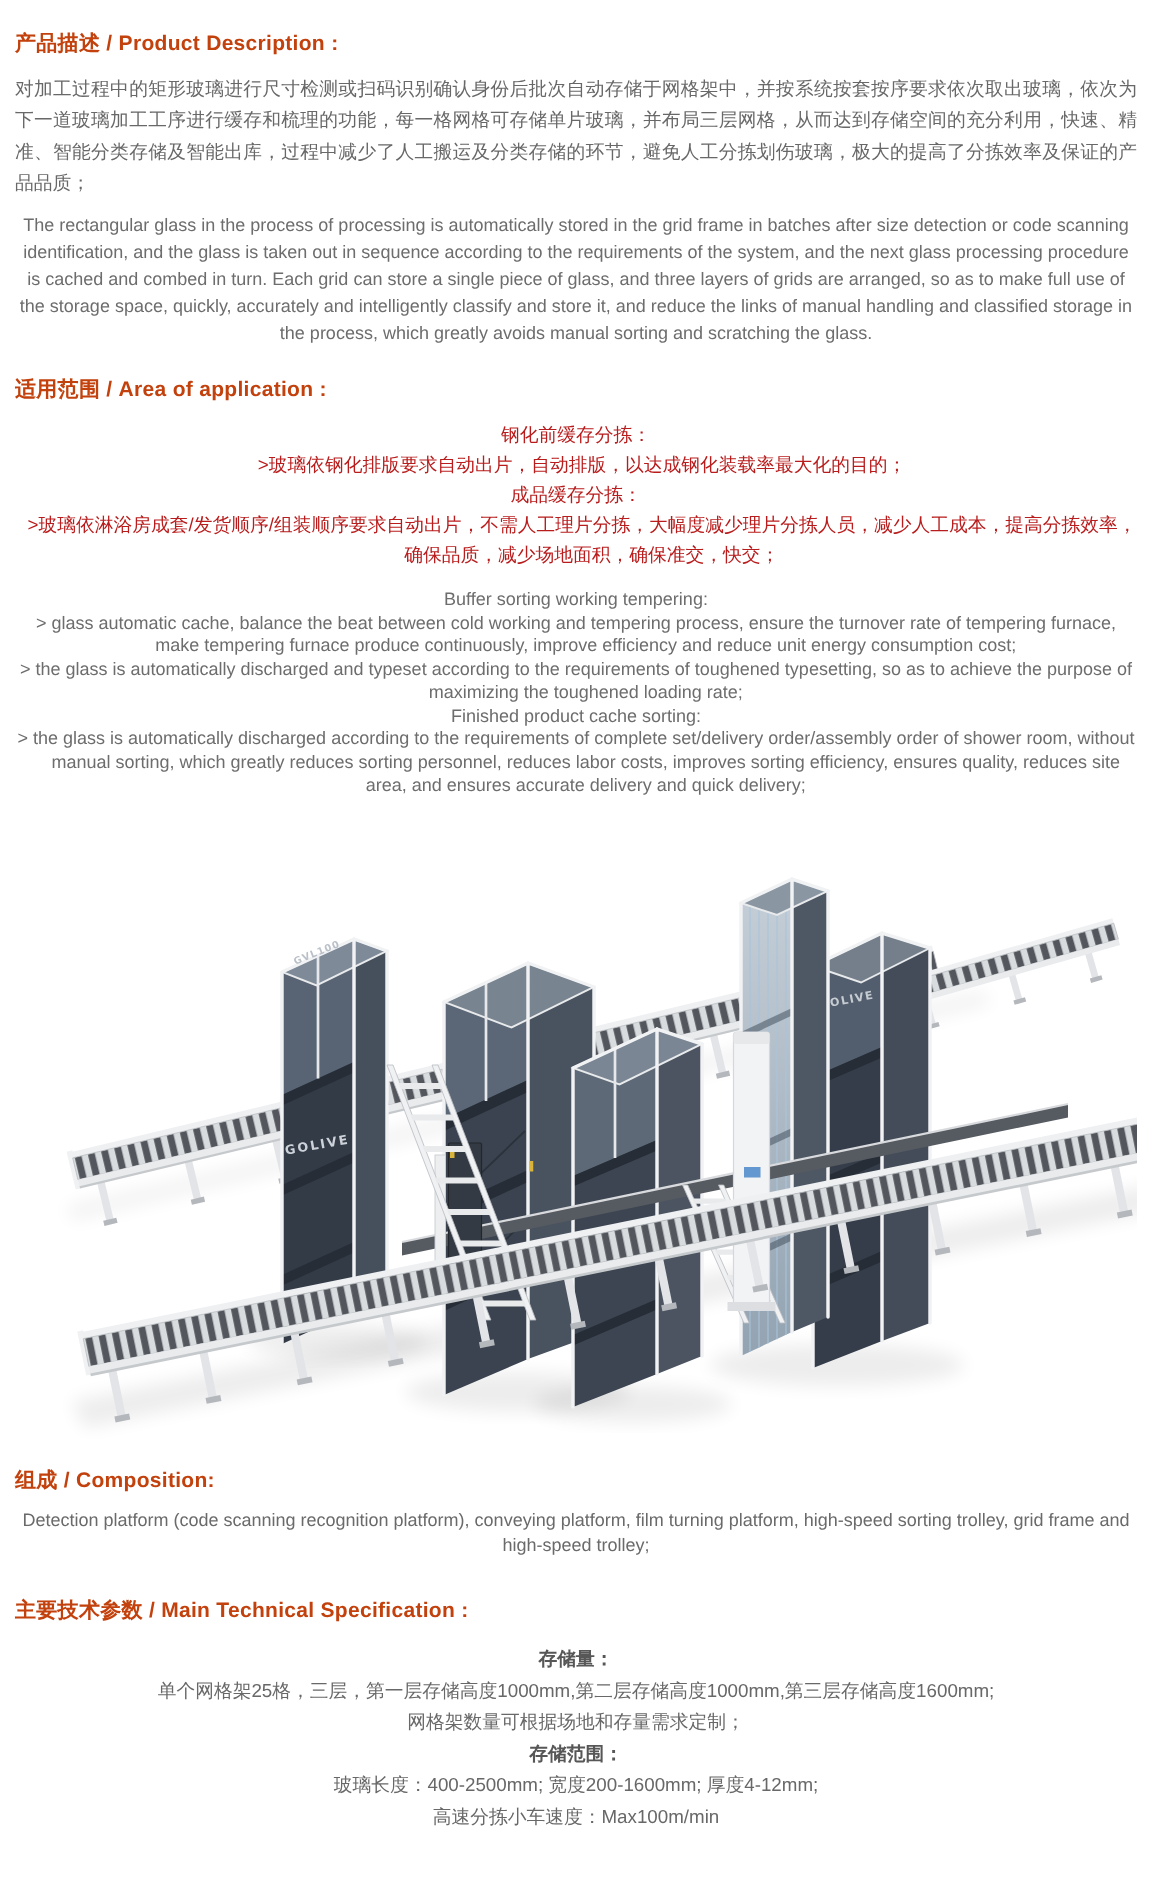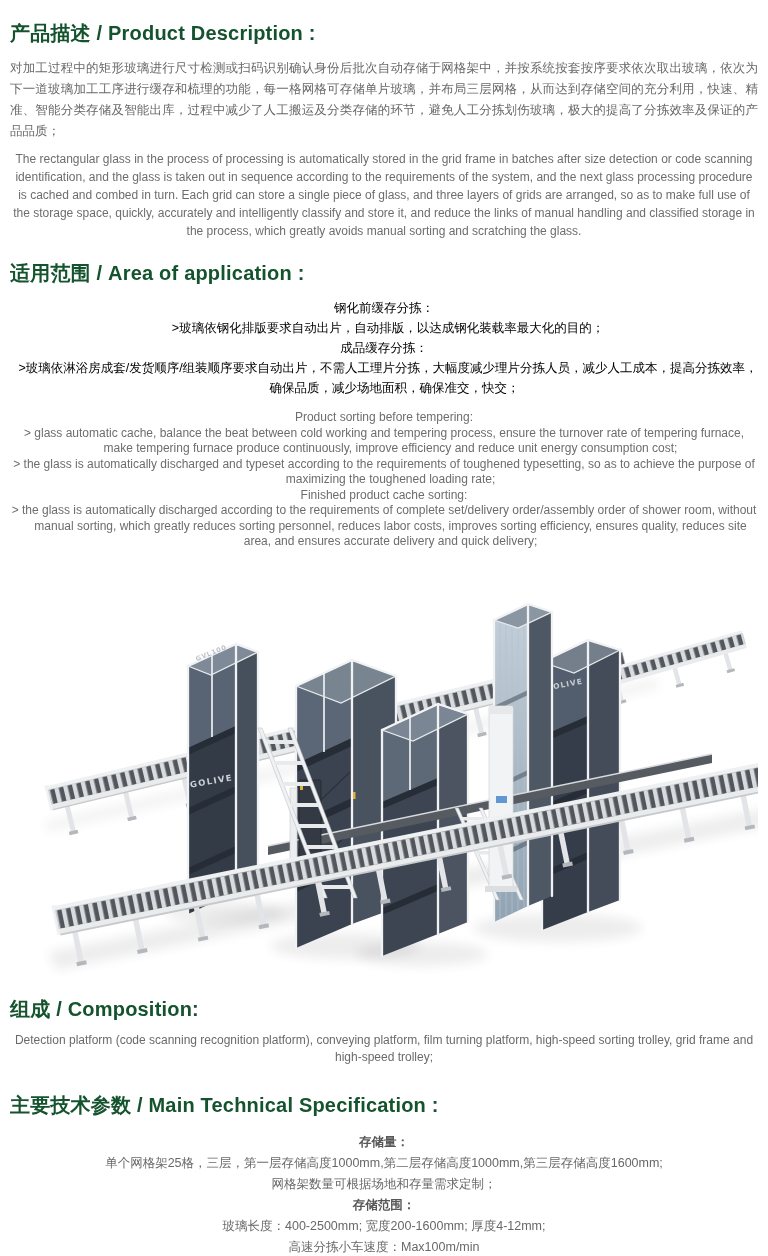--- a/index.html
+++ b/index.html
@@ -1,25 +1,25 @@
 <!DOCTYPE html>
 <html><head>
 <meta charset="utf-8">
 <style>
   html,body{margin:0;padding:0;background:#fff;}
   body{width:768px;color:#6a6a6a;font-family:"Liberation Sans","DejaVu Sans",sans-serif;}
   .page{width:768px;box-sizing:border-box;padding:20px 10px 24px;}
   section{display:block;}
-  h2{font-size:20px;font-weight:700;color:#14532d;margin:0 0 11px;letter-spacing:.2px;}
+  h2{font-size:14px;font-weight:700;color:#c2410c;margin:0 0 11px;letter-spacing:.2px;}
   p{margin:0;text-align:center;}
   .cn-text{font-size:12.5px;line-height:21px;color:#686868;}
   .desc-cn{text-align:justify;margin-bottom:8px;}
   .en-text{font-size:12px;line-height:18px;color:#6d6d6d;}
   .sec-app{margin-top:20px;}
-  .cn-line{font-size:12.5px;line-height:20px;color:#000000;}
+  .cn-line{font-size:12.5px;line-height:20px;color:#b91c1c;}
   .cn-bullet{padding-left:21px;text-indent:-13px;}
   .en-block{margin-top:12px;}
   .en-line{font-size:12px;line-height:15.5px;color:#6d6d6d;}
   .en-bullet{padding-left:13px;text-indent:-13px;}
   figure.render{margin:6px 0 0;width:748px;height:432px;overflow:hidden;position:relative;}
   figure.render svg{display:block;}
   .sec-comp{margin-top:8px;}
   .sec-comp h2{margin-bottom:9px;}
   .comp-cn{margin-bottom:2px;}
   .comp-en{font-size:12px;line-height:17px;}
@@ -41,21 +41,21 @@
 
   <section class="sec-app">
     <h2>适用范围 / Area of application :</h2>
     <div>
       <p class="cn-line">钢化前缓存分拣：</p>
       <p class="cn-line cn-bullet">&gt;玻璃依钢化排版要求自动出片，自动排版，以达成钢化装载率最大化的目的；</p>
       <p class="cn-line">成品缓存分拣：</p>
       <p class="cn-line cn-bullet">&gt;玻璃依淋浴房成套/发货顺序/组装顺序要求自动出片，不需人工理片分拣，大幅度减少理片分拣人员，减少人工成本，提高分拣效率，确保品质，减少场地面积，确保准交，快交；</p>
     </div>
     <div class="en-block">
-      <p class="en-line">Product sorting before tempering:</p>
+      <p class="en-line">Buffer sorting working tempering:</p>
       <p class="en-line en-bullet">&gt; glass automatic cache, balance the beat between cold working and tempering process, ensure the turnover rate of tempering furnace, make tempering furnace  produce continuously, improve efficiency and reduce unit energy consumption cost;</p>
       <p class="en-line en-bullet">&gt; the glass is automatically discharged and typeset according to the requirements of toughened typesetting, so as to achieve the purpose of maximizing the toughened loading rate;</p>
       <p class="en-line">Finished product cache sorting:</p>
       <p class="en-line en-bullet">&gt; the glass is automatically discharged according to the requirements of complete set/delivery order/assembly order of shower room, without manual sorting, which greatly reduces sorting personnel, reduces labor costs, improves sorting efficiency, ensures quality, reduces site area, and ensures accurate delivery and quick delivery;</p>
     </div>
   </section>
 
   <figure class="render">
     <svg width="748" height="432" viewBox="10 0 748 432" xmlns="http://www.w3.org/2000/svg">
       <defs>

